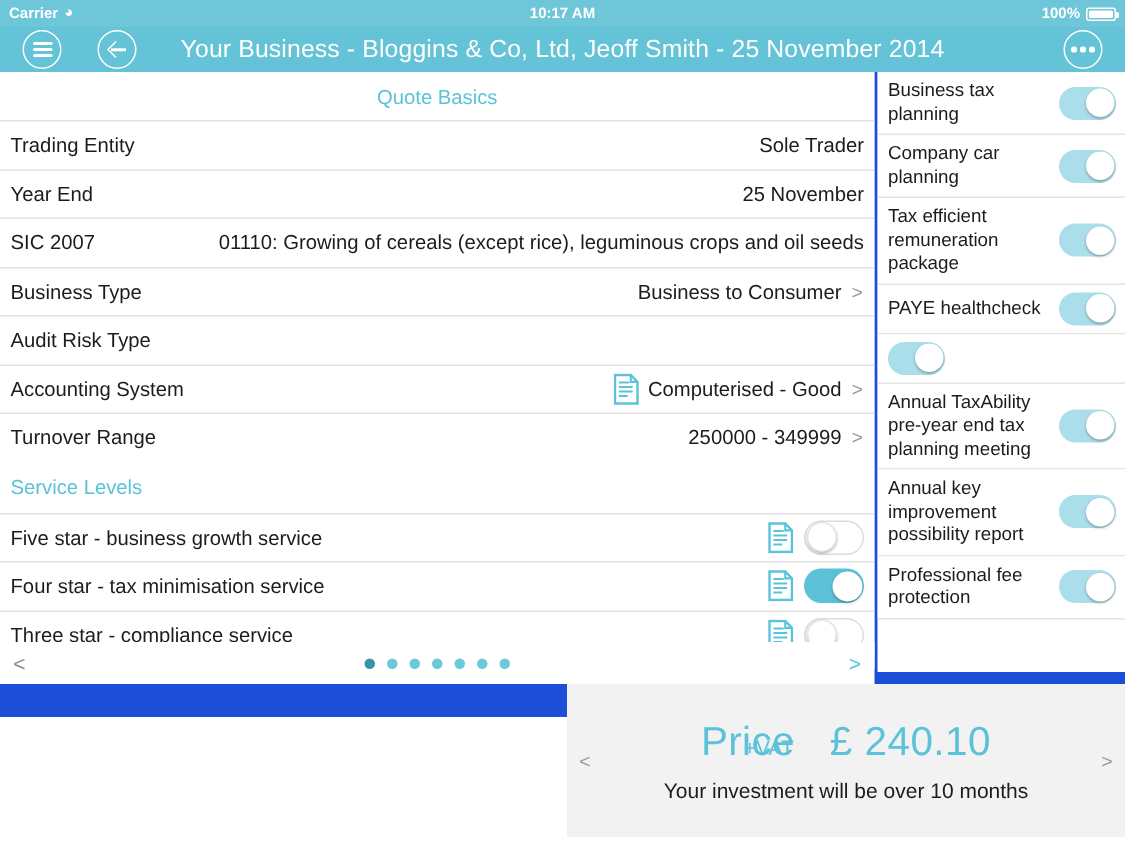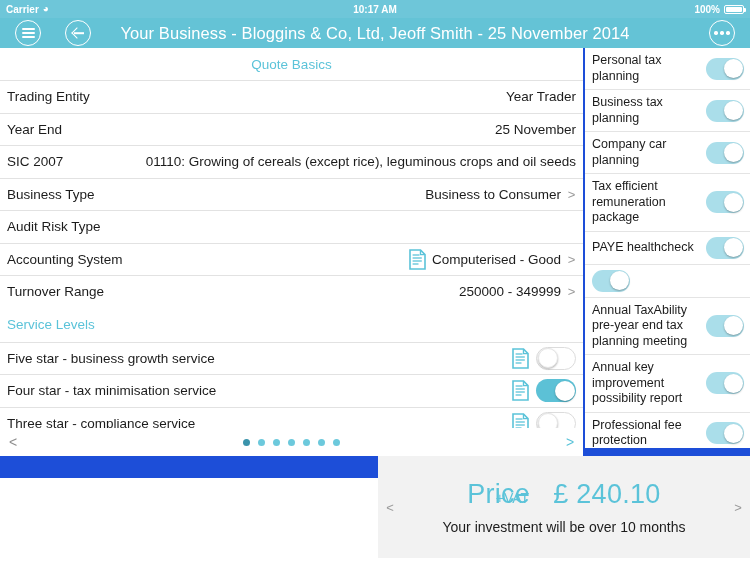--- a/index.html
+++ b/index.html
@@ -391,21 +391,21 @@
 
   <div class="body-area">
 
     <div class="main-panel">
 
       <div class="section-header">Quote Basics</div>
 
       <div class="row">
         <span class="label">Trading Entity</span>
         <span class="value-wrap">
-          <span class="value">Year Trader</span>
+          <span class="value">Sole Trader</span>
         </span>
       </div>
 
       <div class="row">
         <span class="label">Year End</span>
         <span class="value-wrap">
           <span class="value">25 November</span>
         </span>
       </div>
 
@@ -518,26 +518,20 @@
         <i></i>
         <i></i>
         <i></i>
         <i></i>
       </span>
       <span class="pg-arrow right">&gt;</span>
     </div>
 
     <div class="sidebar">
       <div class="sb-row">
-        <span class="sb-label">Personal tax planning</span>
-        <span class="toggle on-pale">
-            <span class="knob"></span>
-          </span>
-      </div>
-      <div class="sb-row">
         <span class="sb-label">Business tax planning</span>
         <span class="toggle on-pale">
             <span class="knob"></span>
           </span>
       </div>
       <div class="sb-row">
         <span class="sb-label">Company car planning</span>
         <span class="toggle on-pale">
             <span class="knob"></span>
           </span>

